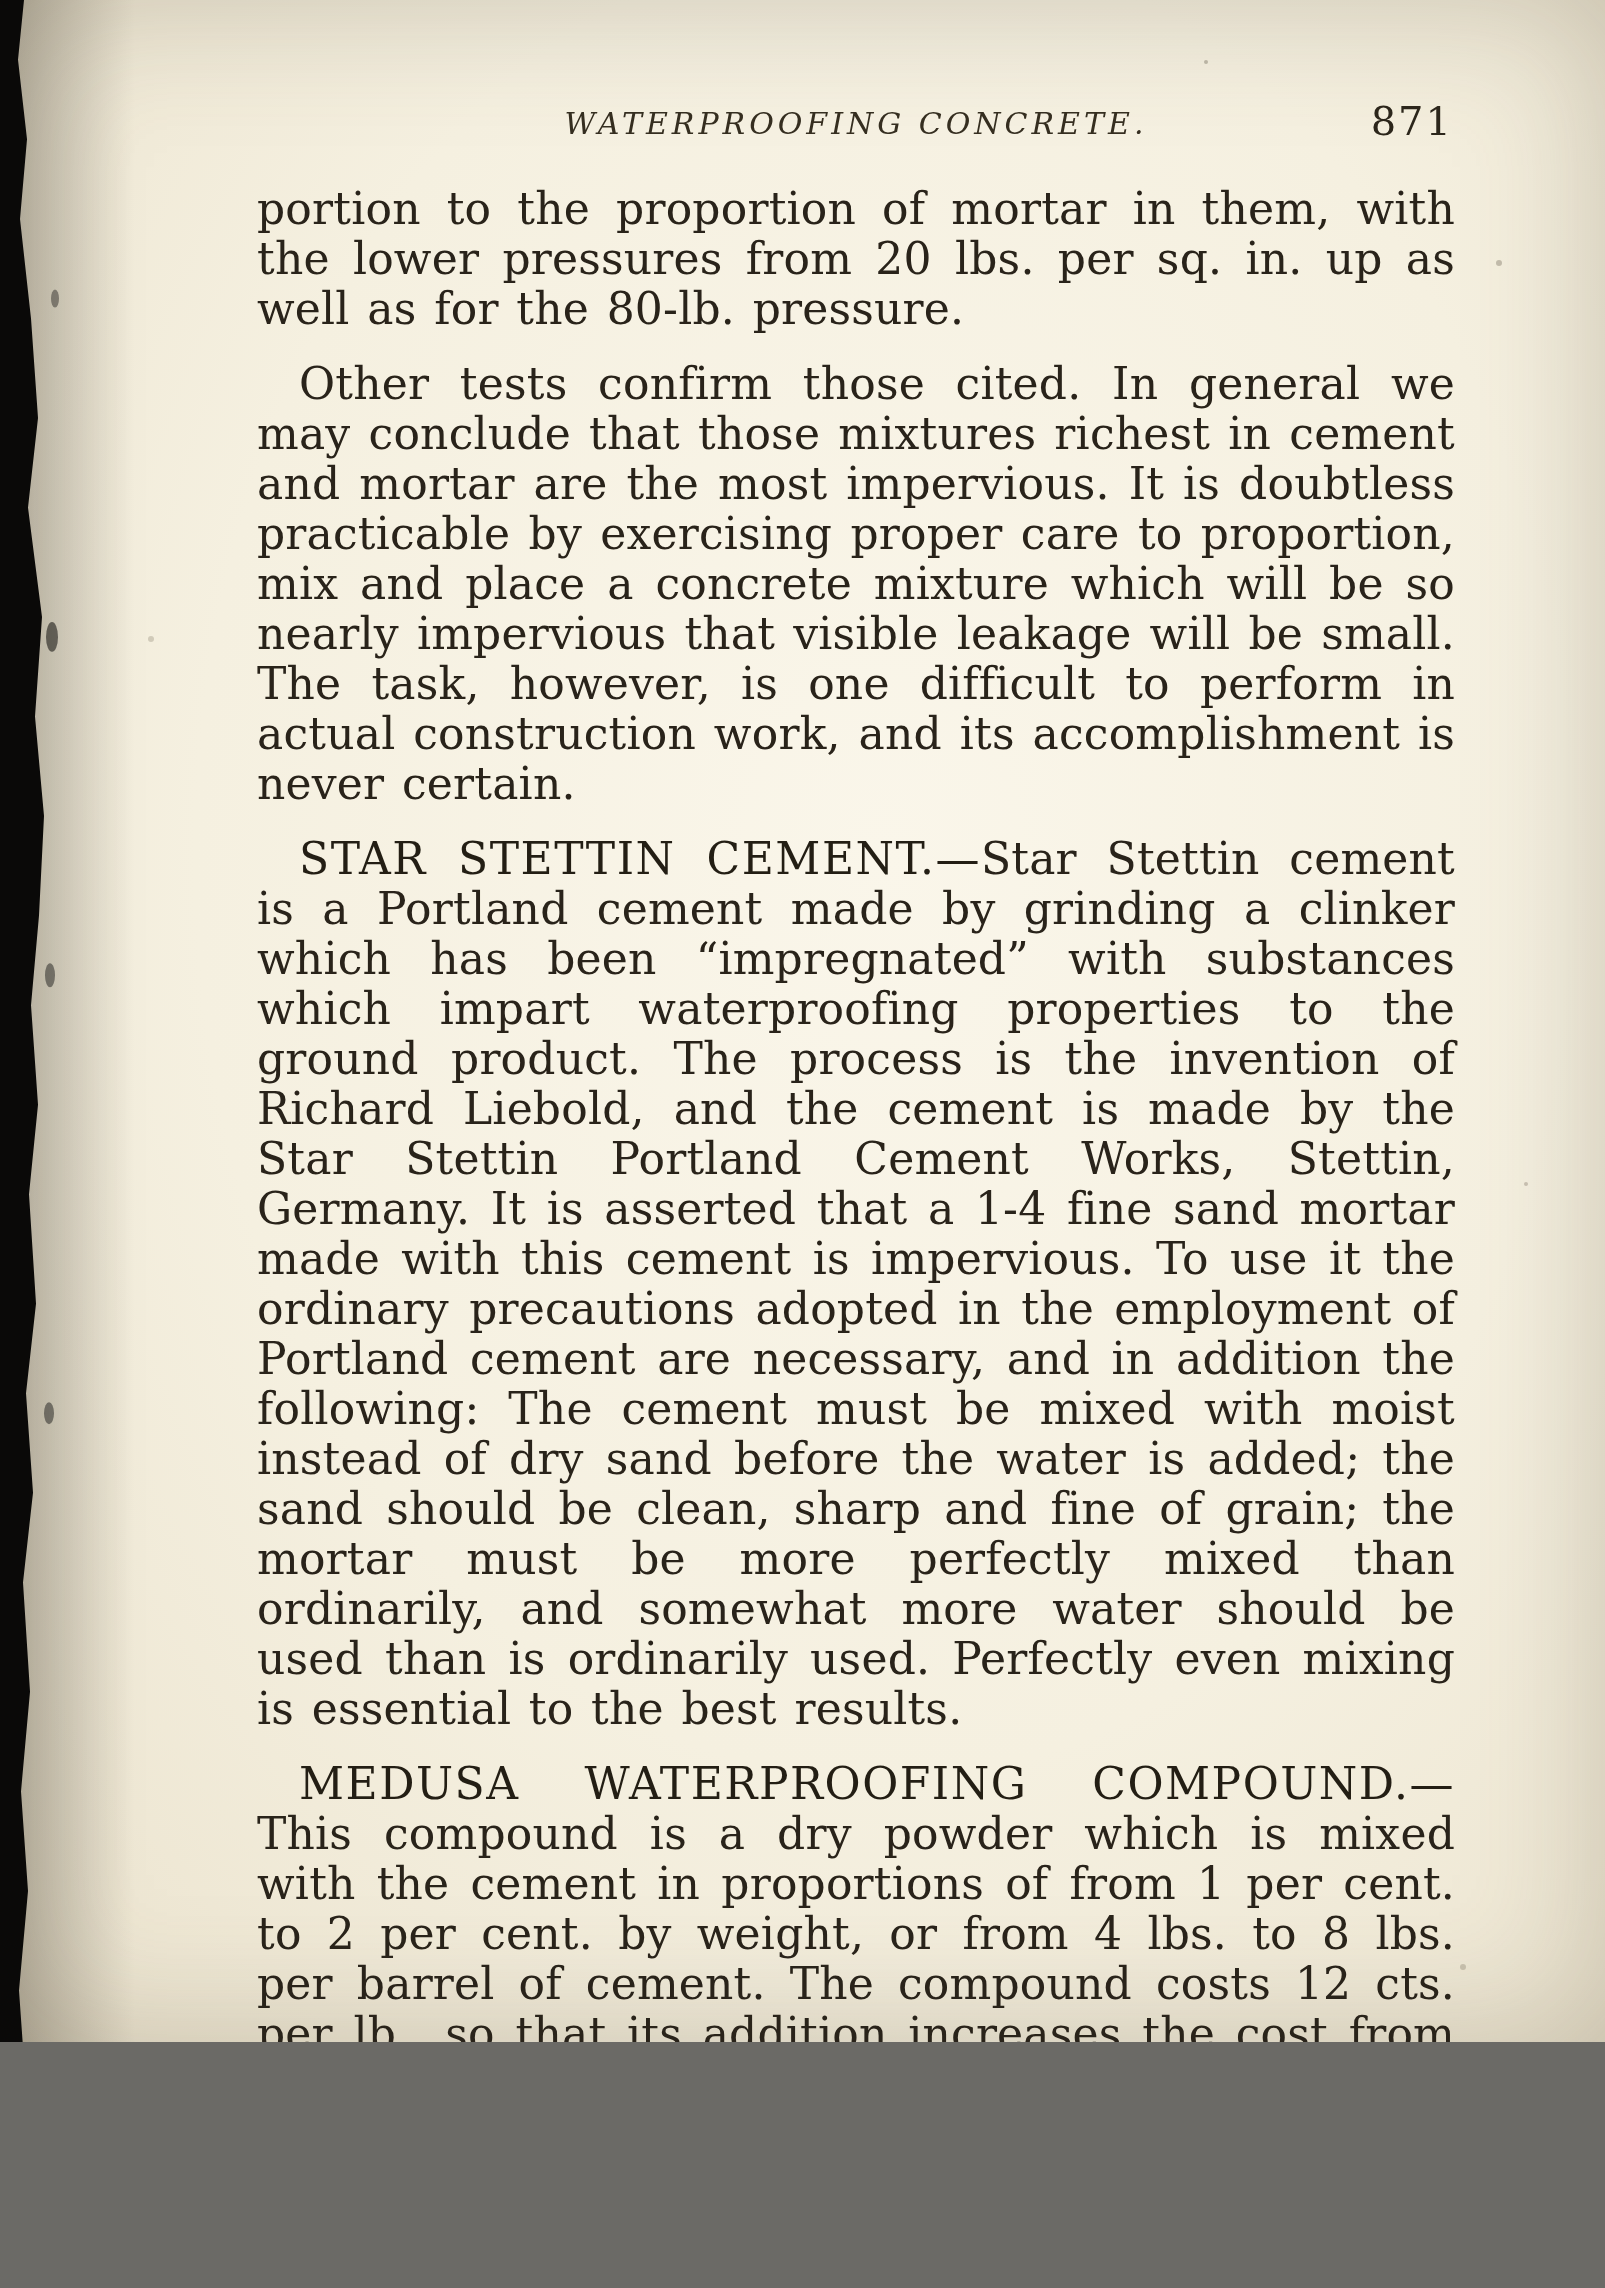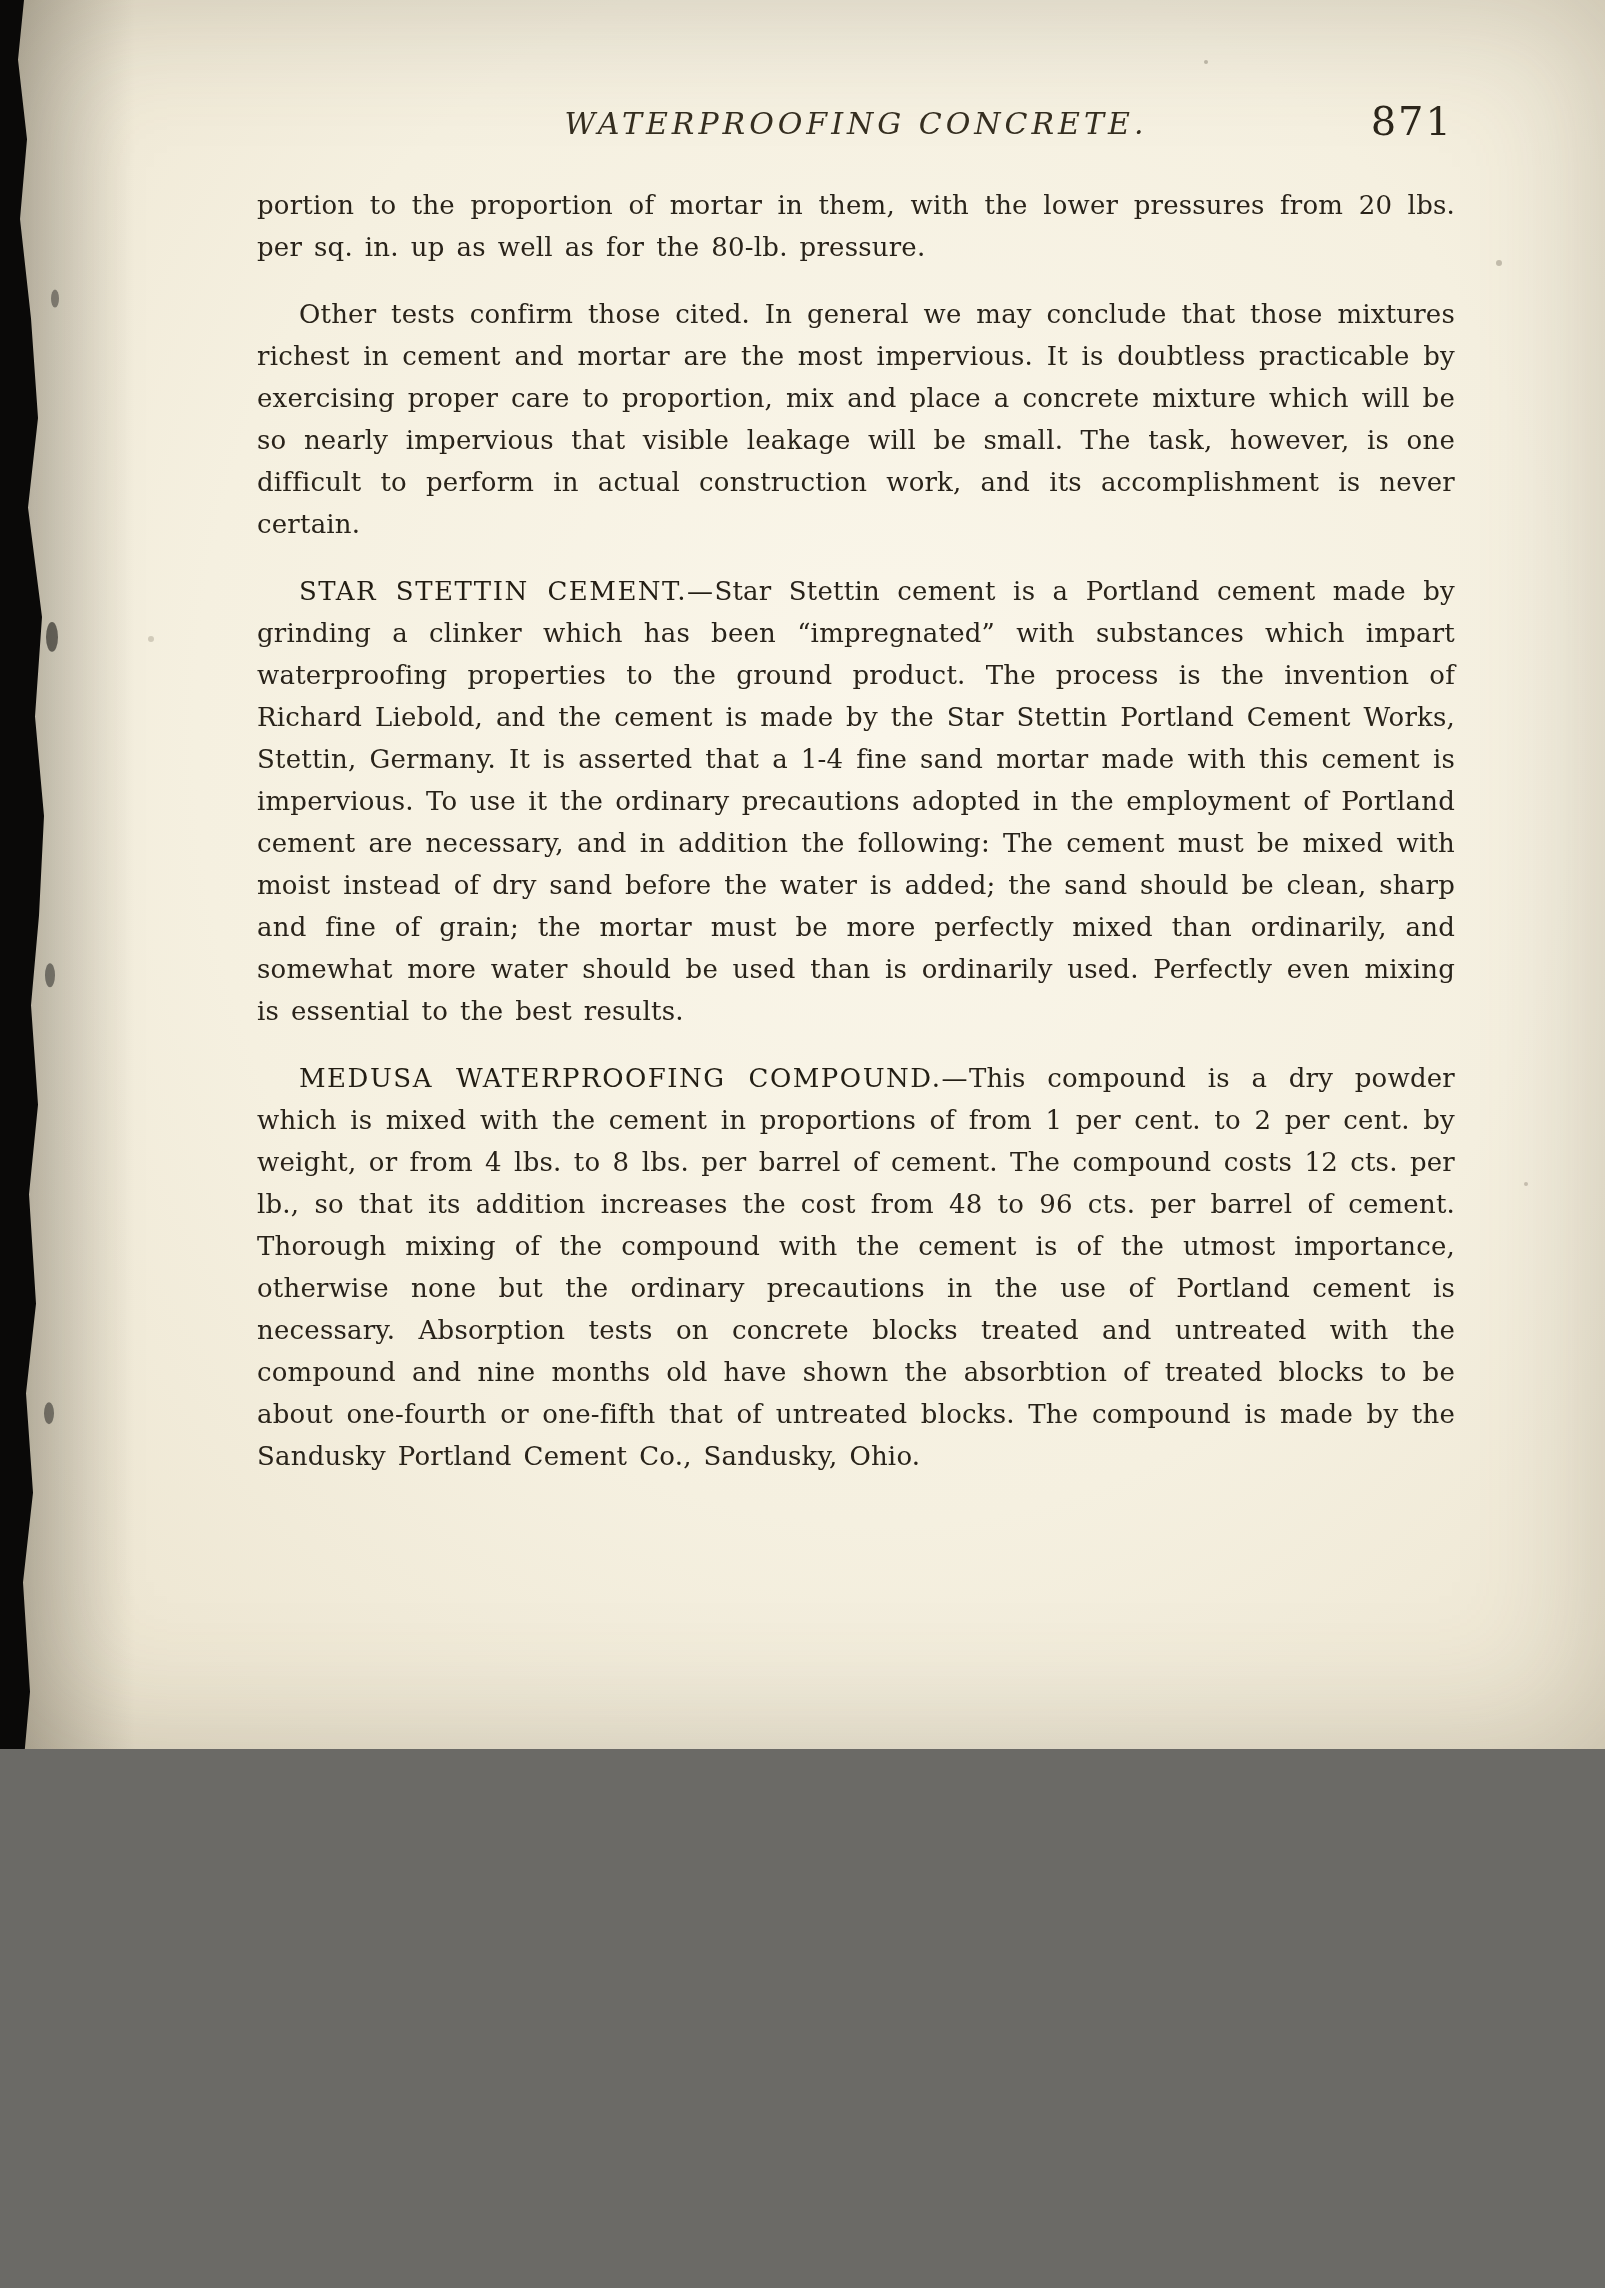--- a/index.html
+++ b/index.html
@@ -3,21 +3,21 @@
 <meta charset="utf-8">
 <style>
   html, body {
     margin: 0;
     padding: 0;
     background: #6b6a66;
   }
   .page {
     position: relative;
     width: 1606px;
-    height: 1749px;
+    height: 2042px;
     margin: 0 auto;
     background: radial-gradient(ellipse at 55% 42%, #faf6ea 0%, #f5f0e0 55%, #ebe3ce 100%);
     box-shadow: inset 0 0 139px rgba(95, 84, 60, 0.28);
     overflow: hidden;
     font-family: "DejaVu Serif", "Liberation Serif", serif;
     color: #29231a;
   }
   .edge-shadow {
     position: absolute;
     left: 0; top: 0;
@@ -69,22 +69,22 @@
   .page-number {
     position: absolute;
     right: 2px;
     top: 0;
     font-size: 40px;
     letter-spacing: 2px;
     color: #2c261b;
   }
   .body-text p {
     margin: 0 0 25px 0;
-    font-size: 26px;
-    line-height: 42px;
+    font-size: 44px;
+    line-height: 50px;
     text-align: justify;
     word-spacing: 3.5px;
     letter-spacing: 0.2px;
   }
   .body-text p:last-child { margin-bottom: 4px; }
   p.continuation { text-indent: 0; }
   p.indented { text-indent: 42px; }
   .run-in {
     font-weight: normal;
     letter-spacing: 1.5px;

